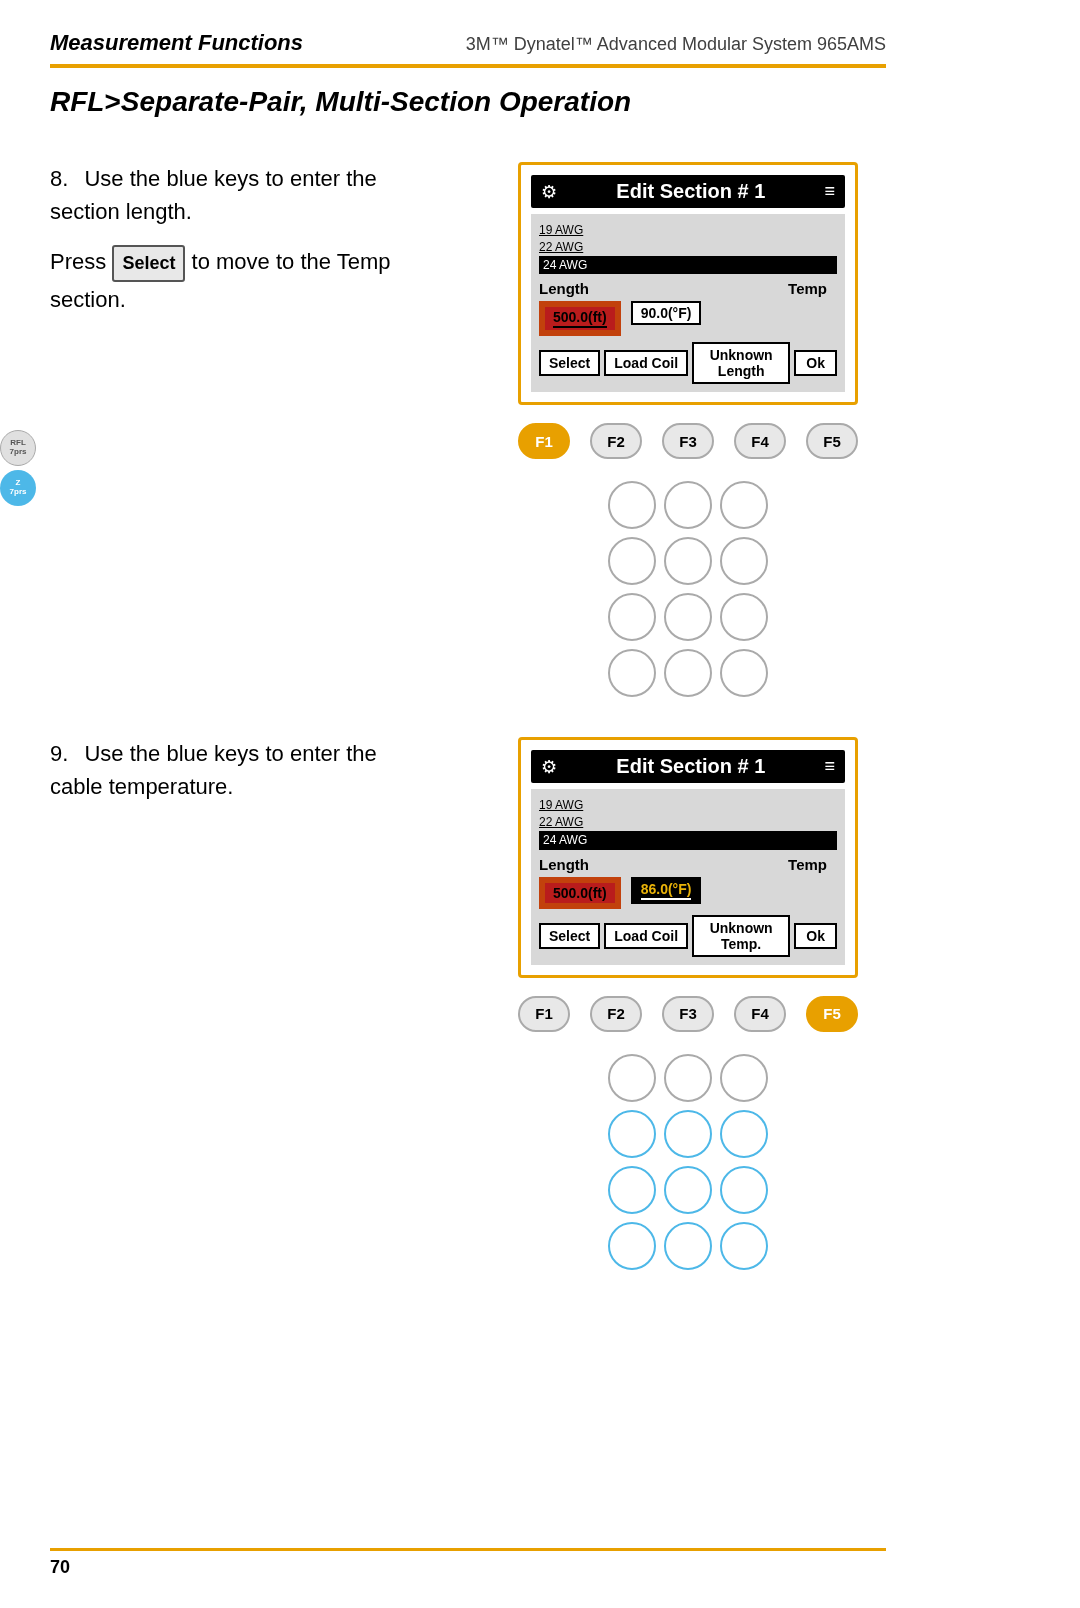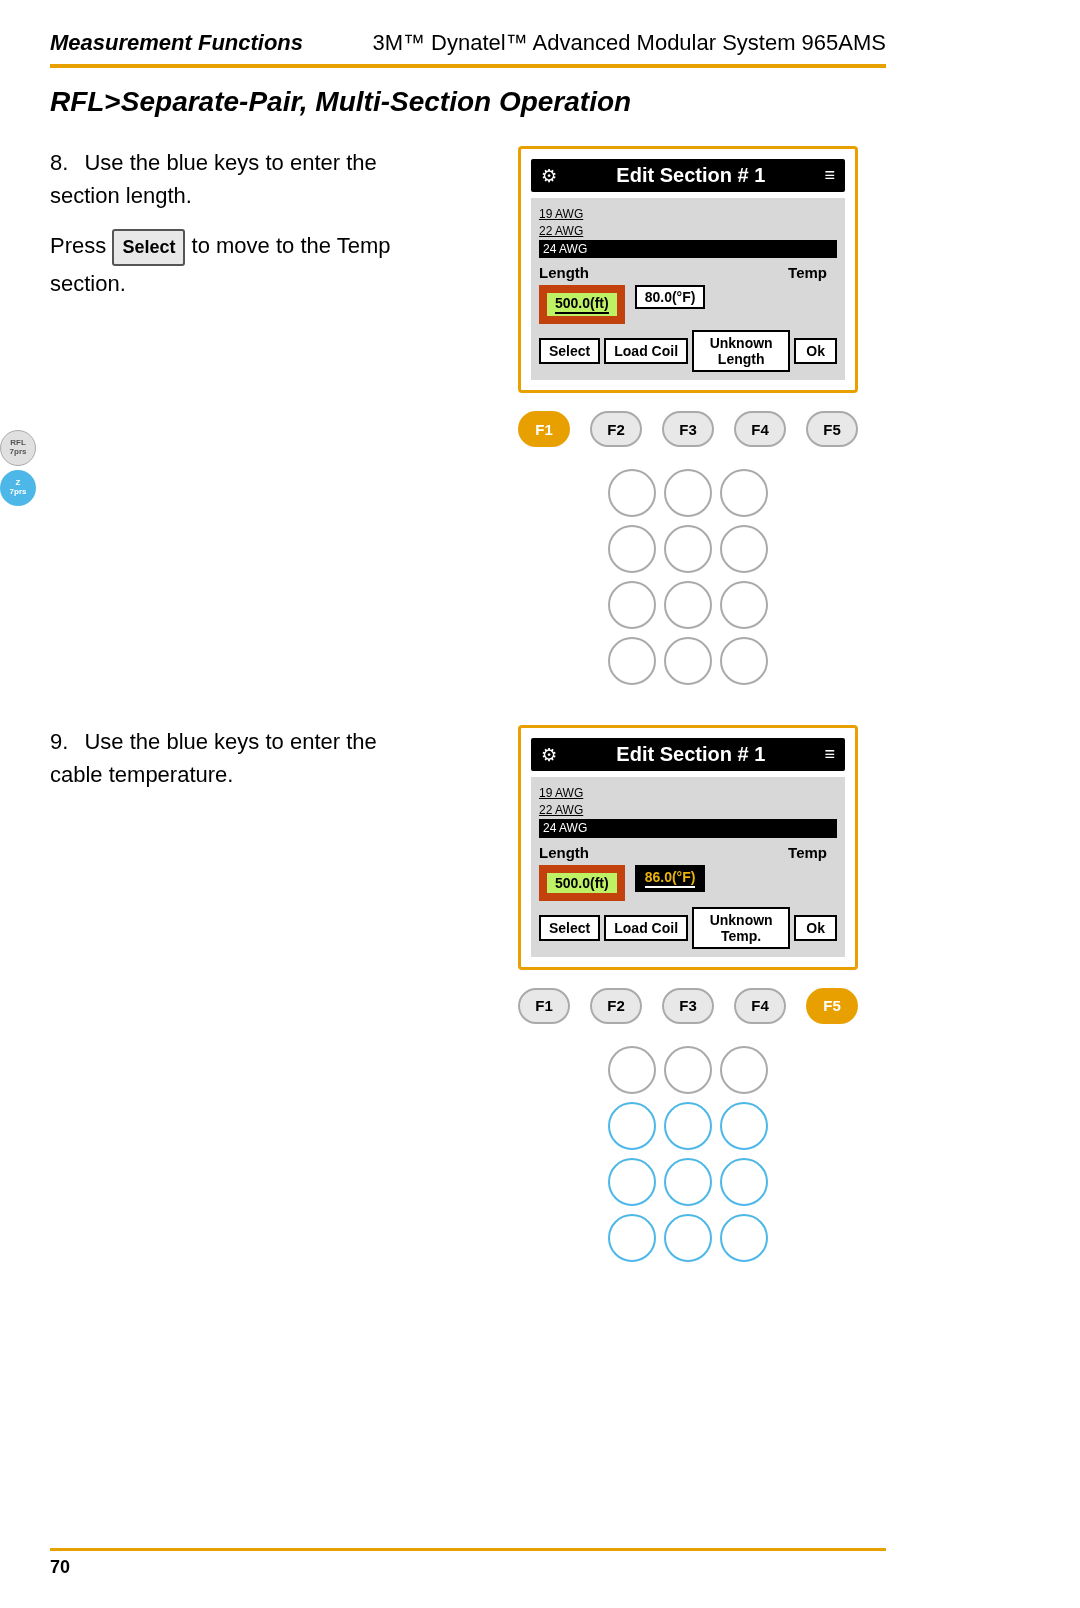--- a/index.html
+++ b/index.html
@@ -25,38 +25,38 @@
       align-items: baseline;
       margin-bottom: 8px;
     }
     .header-left {
       font-style: italic;
       font-weight: bold;
       font-size: 22px;
       color: #000;
     }
     .header-right {
-      font-size: 22px;
-      color: #000000;
+      font-size: 18px;
+      color: #404040;
     }
 
     
     .gold-divider {
       height: 4px;
       background: #E8A000;
       margin-bottom: 18px;
     }
 
     
     .section-title {
       font-size: 28px;
       font-weight: bold;
       font-style: italic;
       color: #000;
-      margin-bottom: 28px;
+      margin-bottom: 44px;
     }
     .section-title span.rfl {
       font-style: italic;
     }
     .section-title span.arrow {
       font-style: normal;
     }
 
     
     .content-row {
@@ -164,23 +164,23 @@
     }
 
     .screen-row {
       display: flex;
       justify-content: space-between;
       margin-bottom: 4px;
       font-size: 15px;
       font-weight: bold;
     }
     .screen-value-box {
-      border: 8px solid #c2410c;
+      border: 6px solid #c2410c;
       padding: 2px 8px;
-      background: #bef264;
+      background: #b91c1c;
       font-size: 14px;
       font-weight: bold;
       position: relative;
     }
     .screen-value-cursor {
       display: block;
       height: 2px;
       background: #000;
       margin-top: 1px;
     }
@@ -410,21 +410,21 @@
           </div>
           <div style="display:flex; gap:10px; margin-bottom:6px; align-items:flex-start;">
             <div class="length-area">
               <div class="screen-value-box">
                 <span>500.0(ft)</span>
                 <span class="screen-value-cursor"></span>
               </div>
             </div>
             <div class="temp-area">
               <div class="screen-temp-value">
-                <span>80.0(°F)</span>
+                <span>90.0(°F)</span>
               </div>
             </div>
           </div>
           <div class="screen-buttons">
             <div class="scr-btn">Select</div>
             <div class="scr-btn">Load Coil</div>
             <div class="screen-unknown">Unknown Length</div>
             <div class="scr-btn-ok">Ok</div>
           </div>
         </div>

